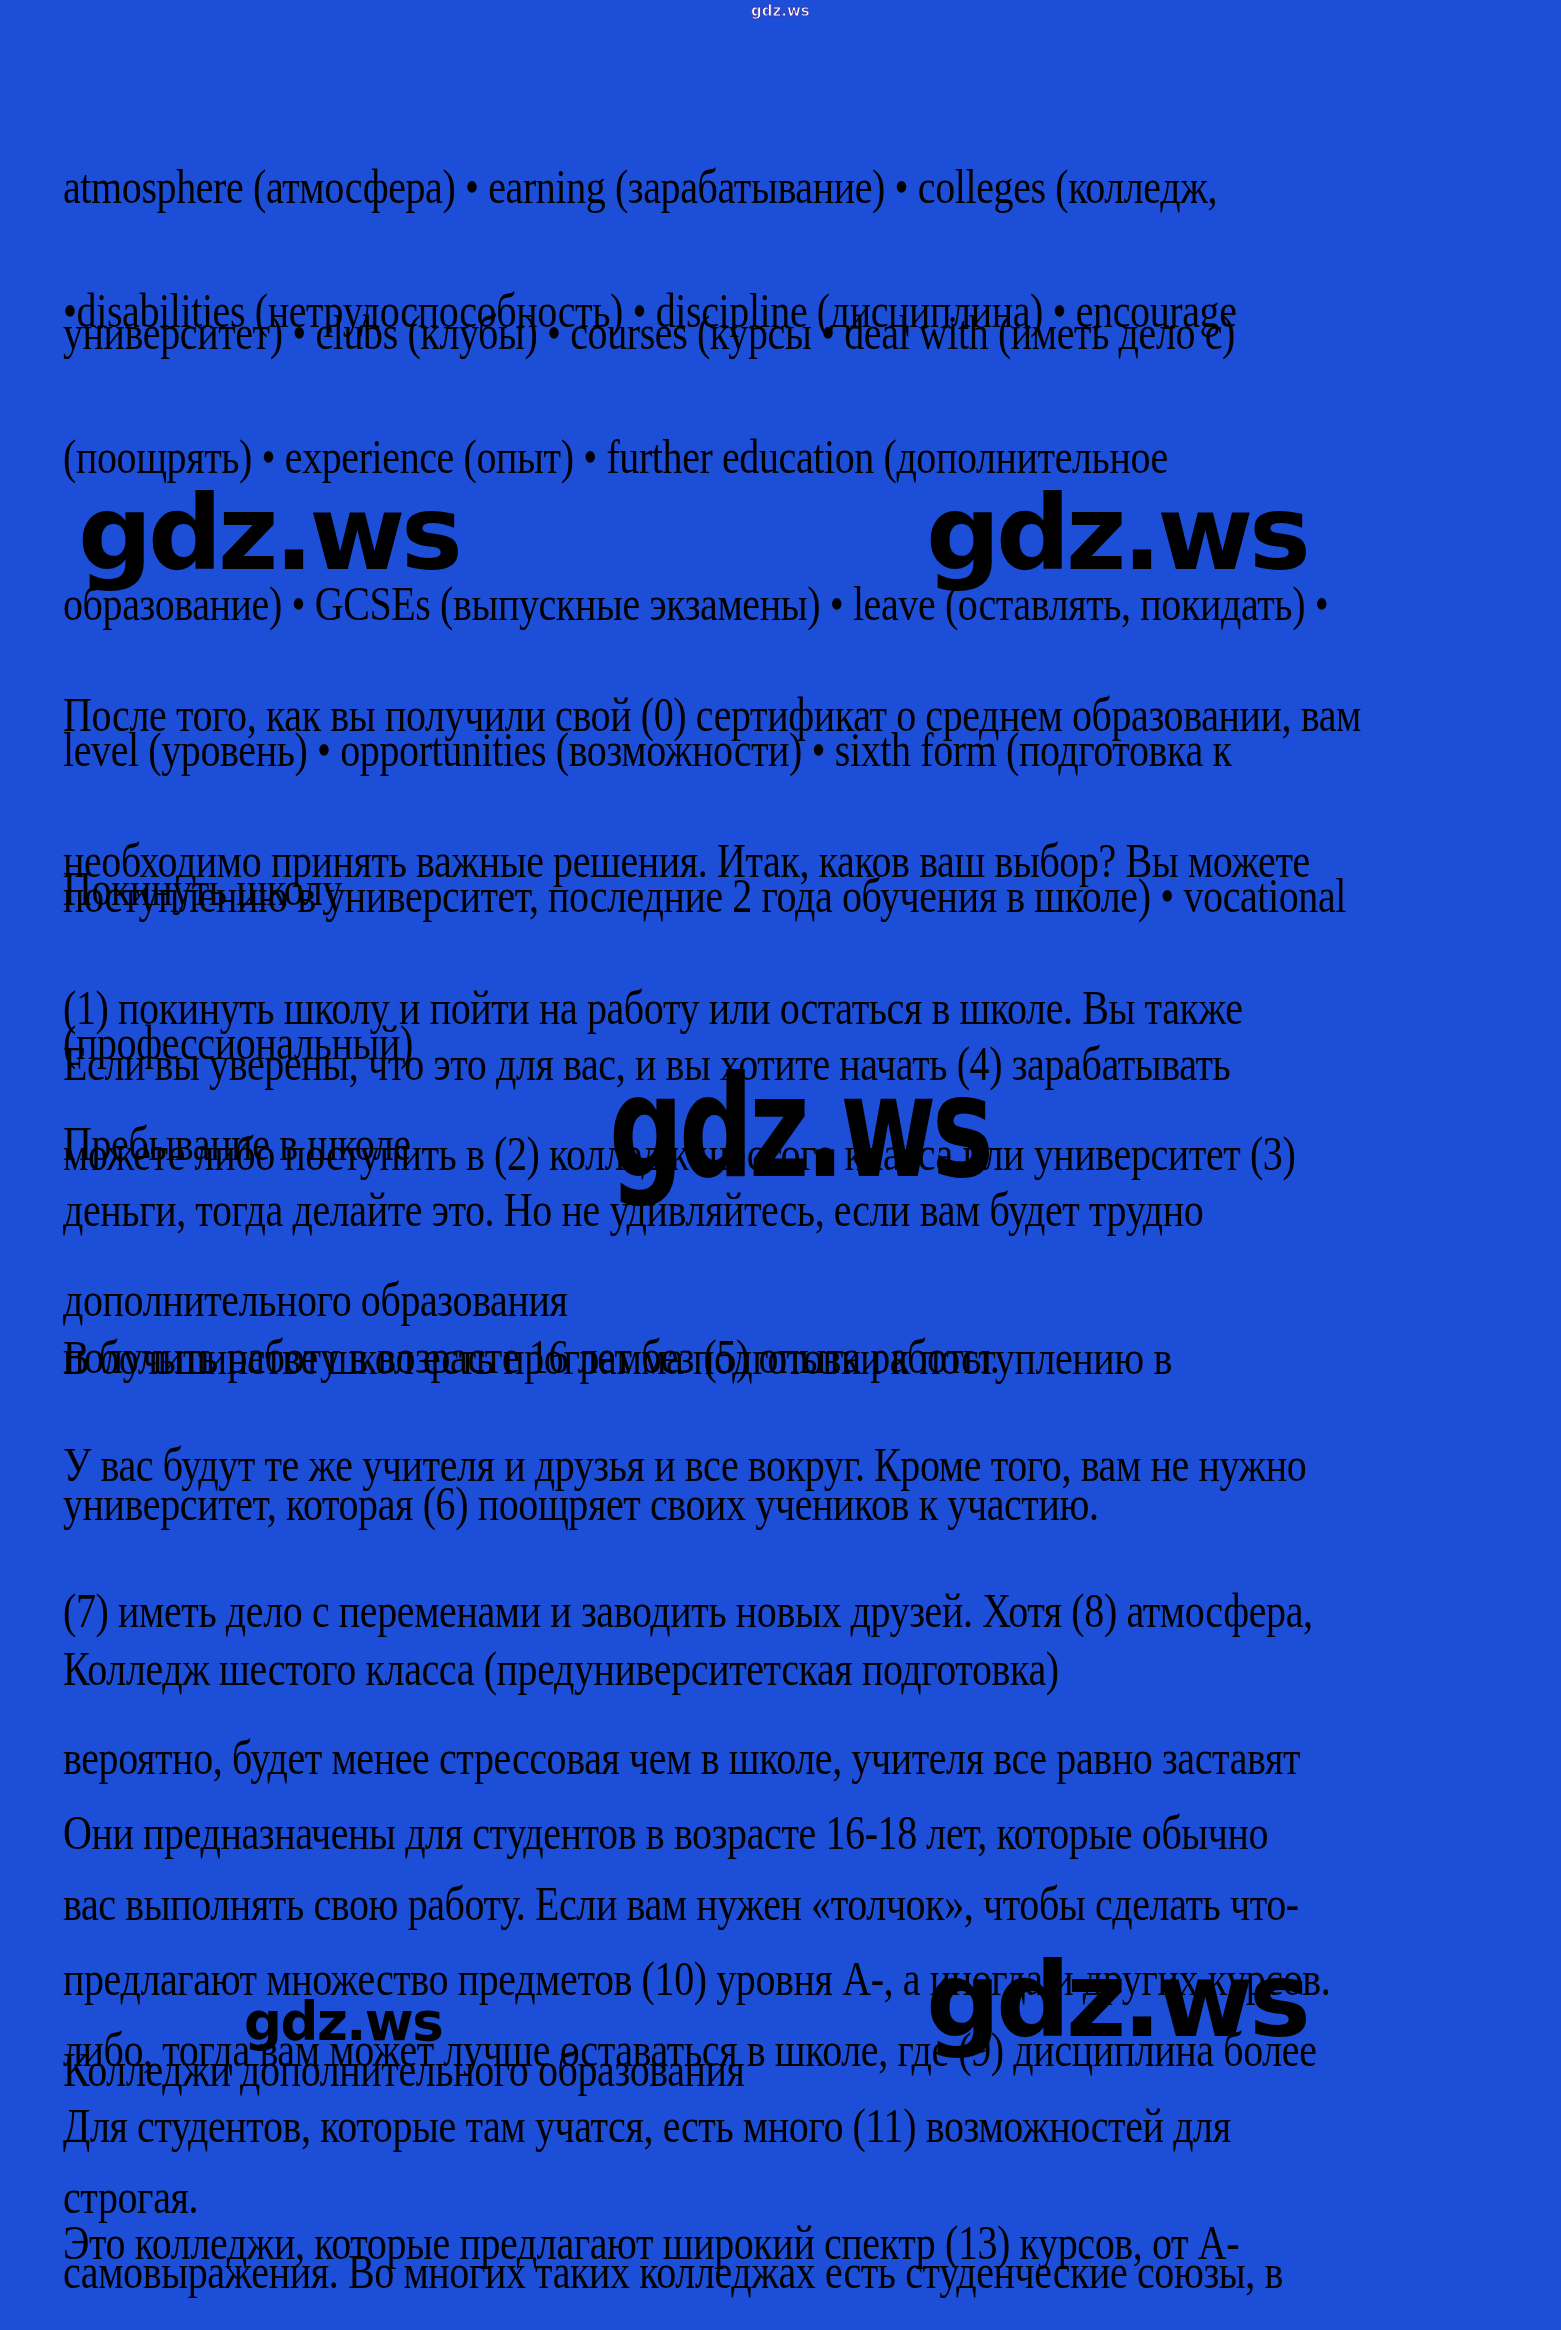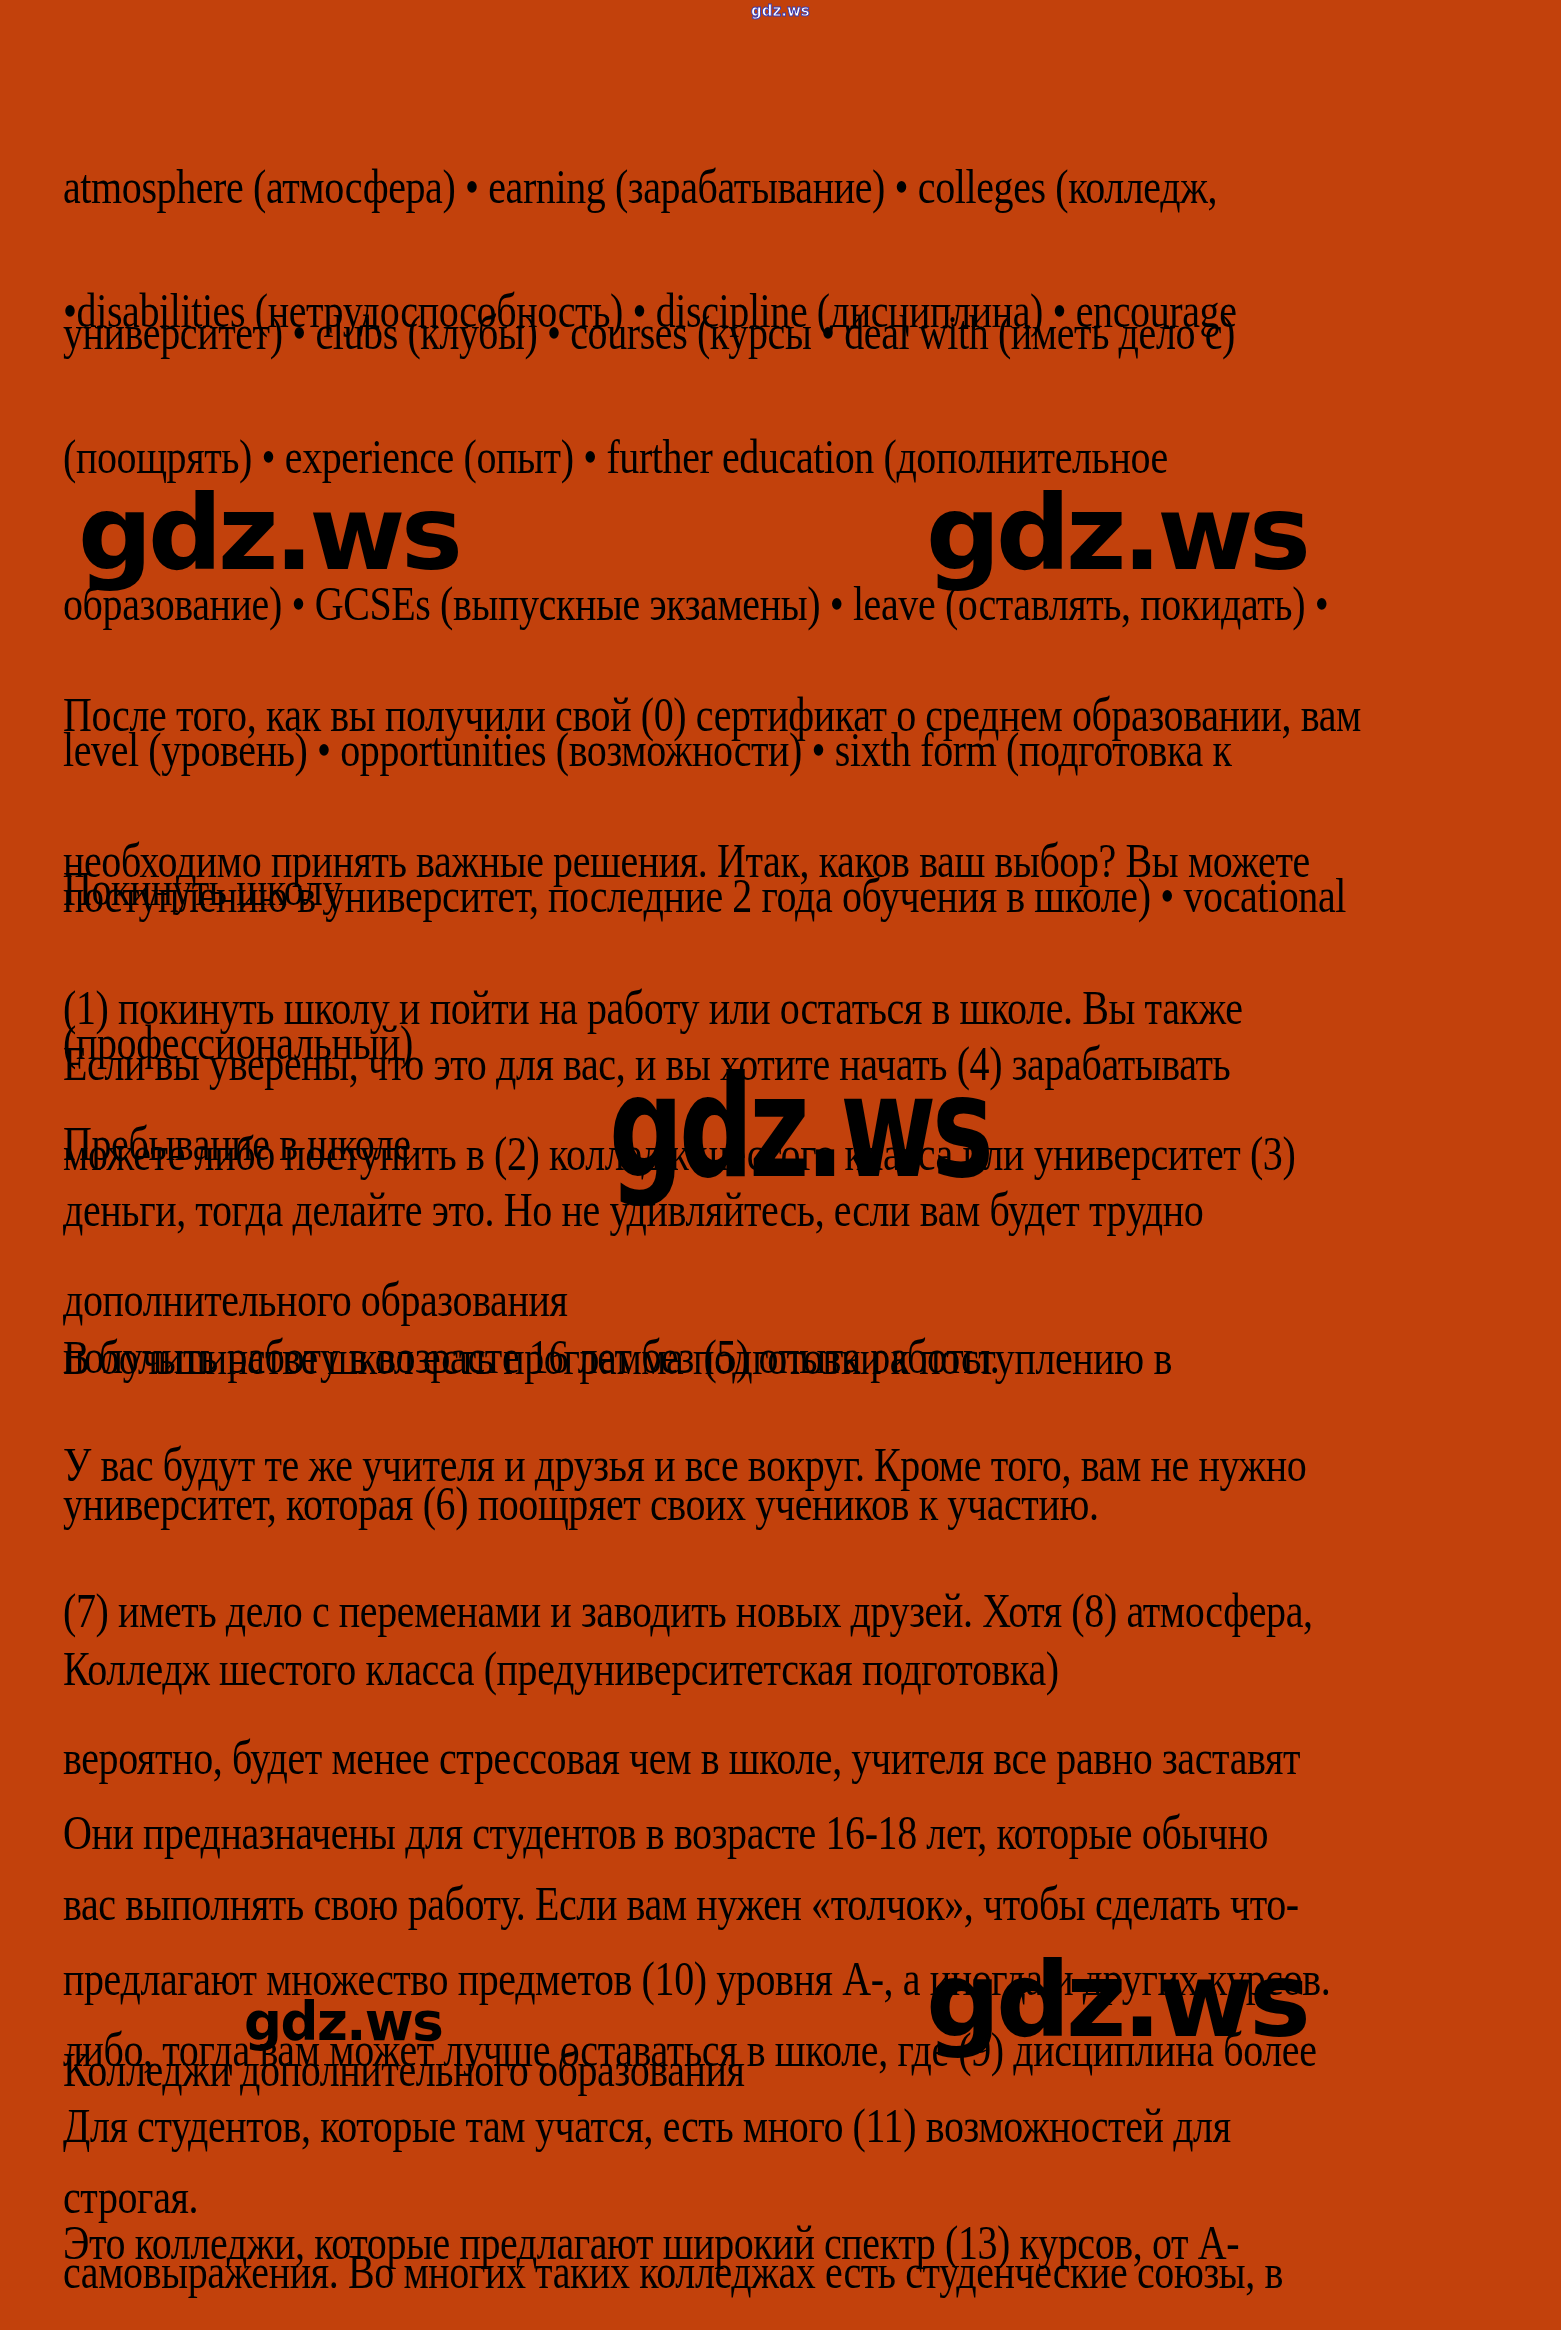--- a/index.html
+++ b/index.html
@@ -1,20 +1,20 @@
 <!DOCTYPE html>
 <html style="font-size:12px"><head>
 <meta charset="utf-8">
 <style>
   html,body{margin:0;padding:0;background:#ffffff;}
   .page{
     position:relative;
     width:1561px;
     height:2330px;
-    background:#c2410c;
+    background:#1d4ed8;
     overflow:hidden;
     color:#000;
     font-family:"Liberation Serif", serif;
   }
   
   .txt{
     position:absolute;
     left:63px;
     font-size:40px;
     line-height:40px;

